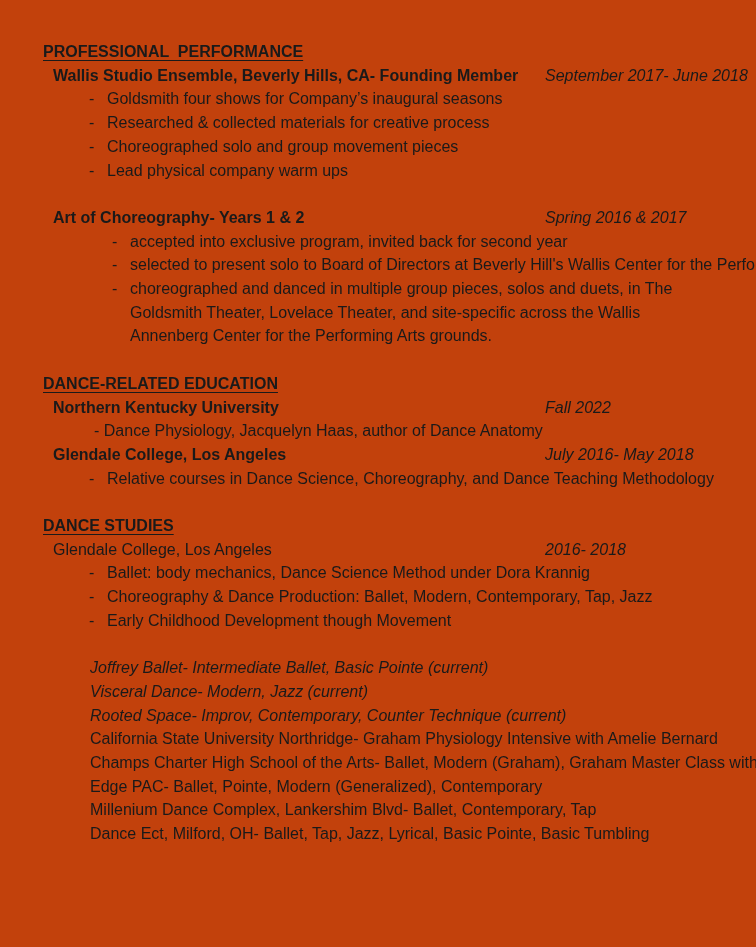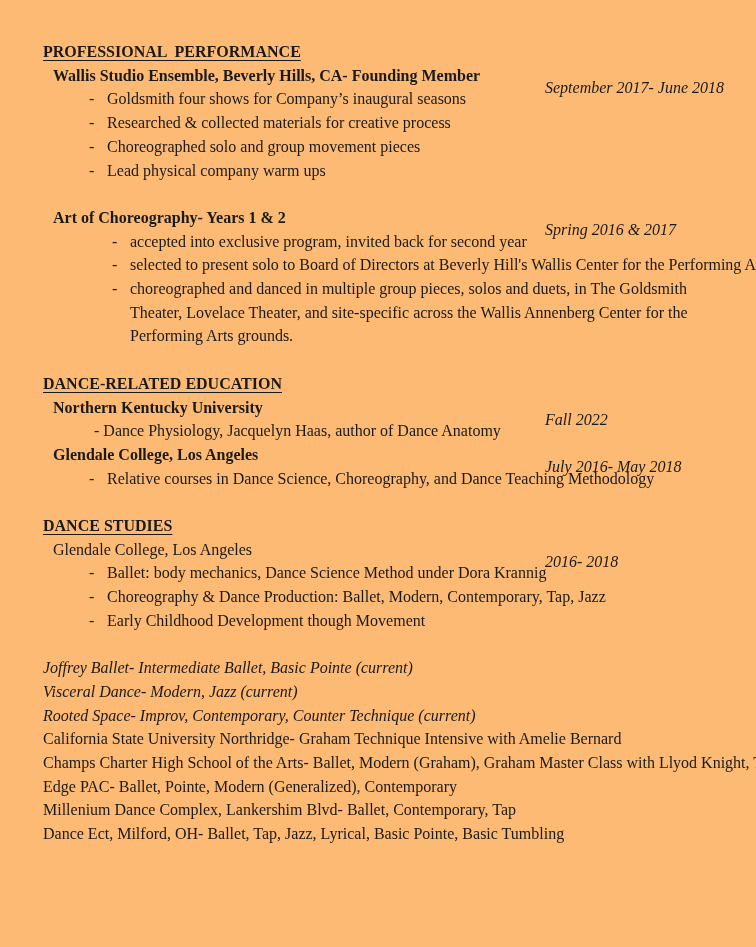--- a/index.html
+++ b/index.html
@@ -5,23 +5,23 @@
   html, body {
     margin: 0;
     padding: 0;
     background: #e8e8e8;
   }
   .page {
     position: relative;
     width: 756px;
     height: 947px;
     margin: 0 auto;
-    background: #fdba74;
+    background: #c2410c;
     color: #1a1a1a;
-    font-family: Liberation Serif, serif;
+    font-family: Liberation Sans, sans-serif;
     font-size: 16px;
     overflow: hidden;
   }
   .content {
     padding: 40px 43px 0 43px;
   }
   .line {
     line-height: 23.7px;
   }
   .heading {
@@ -39,21 +39,21 @@
   }
   .title-bold {
     font-weight: bold;
   }
   .title-regular {
     font-weight: normal;
   }
   .date {
     position: absolute;
     left: 492px;
-    top: 12px;
+    top: 0;
     font-style: italic;
     font-weight: normal;
   }
   .bullet-l1 {
     position: relative;
     padding-left: 64px;
     white-space: nowrap;
   }
   .bullet-l1::before {
     content: "-";
@@ -79,20 +79,21 @@
     white-space: nowrap;
   }
   .spacer {
     height: 23.7px;
   }
   .italic {
     font-style: italic;
   }
   .studio {
     white-space: nowrap;
+    margin-left: 47px;
   }
 </style>
 </head>
 <body>
 
 <div class="page">
   <div class="content">
 
     <h2 class="heading line">PROFESSIONAL  PERFORMANCE</h2>
 
@@ -141,20 +142,20 @@
     </div>
     <div class="bullet-l1 line">Ballet: body mechanics, Dance Science Method under Dora Krannig</div>
     <div class="bullet-l1 line">Choreography &amp; Dance Production: Ballet, Modern, Contemporary, Tap, Jazz</div>
     <div class="bullet-l1 line">Early Childhood Development though Movement</div>
 
     <div class="spacer"></div>
 
     <div class="studio italic line">Joffrey Ballet- Intermediate Ballet, Basic Pointe (current)</div>
     <div class="studio italic line">Visceral Dance- Modern, Jazz (current)</div>
     <div class="studio italic line">Rooted Space- Improv, Contemporary, Counter Technique (current)</div>
-    <div class="studio line">California State University Northridge- Graham Technique Intensive with Amelie Bernard</div>
+    <div class="studio line">California State University Northridge- Graham Physiology Intensive with Amelie Bernard</div>
     <div class="studio line">Champs Charter High School of the Arts- Ballet, Modern (Graham), Graham Master Class with Llyod Knight, Tap, Jazz</div>
     <div class="studio line">Edge PAC- Ballet, Pointe, Modern (Generalized), Contemporary</div>
     <div class="studio line">Millenium Dance Complex, Lankershim Blvd- Ballet, Contemporary, Tap</div>
     <div class="studio line">Dance Ect, Milford, OH- Ballet, Tap, Jazz, Lyrical, Basic Pointe, Basic Tumbling</div>
 
   </div>
 </div>
 
 </body></html>

